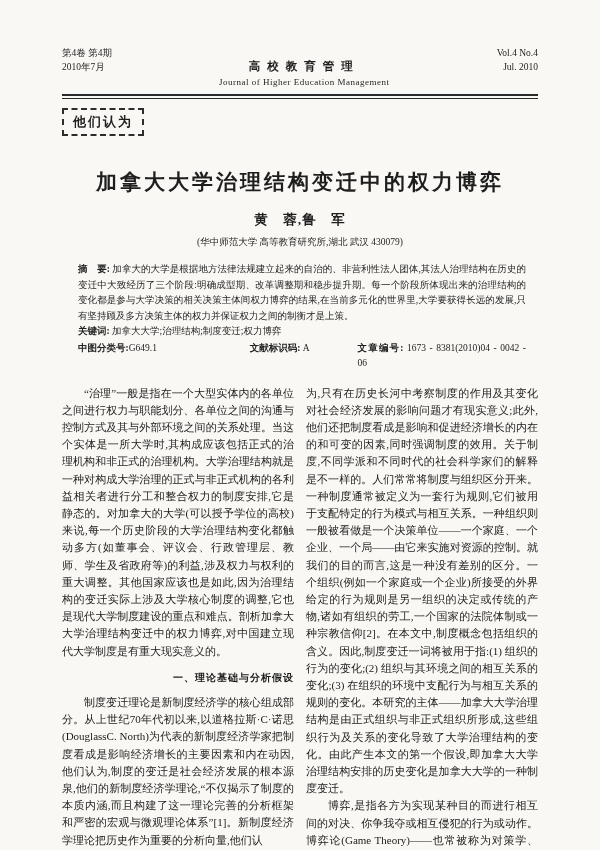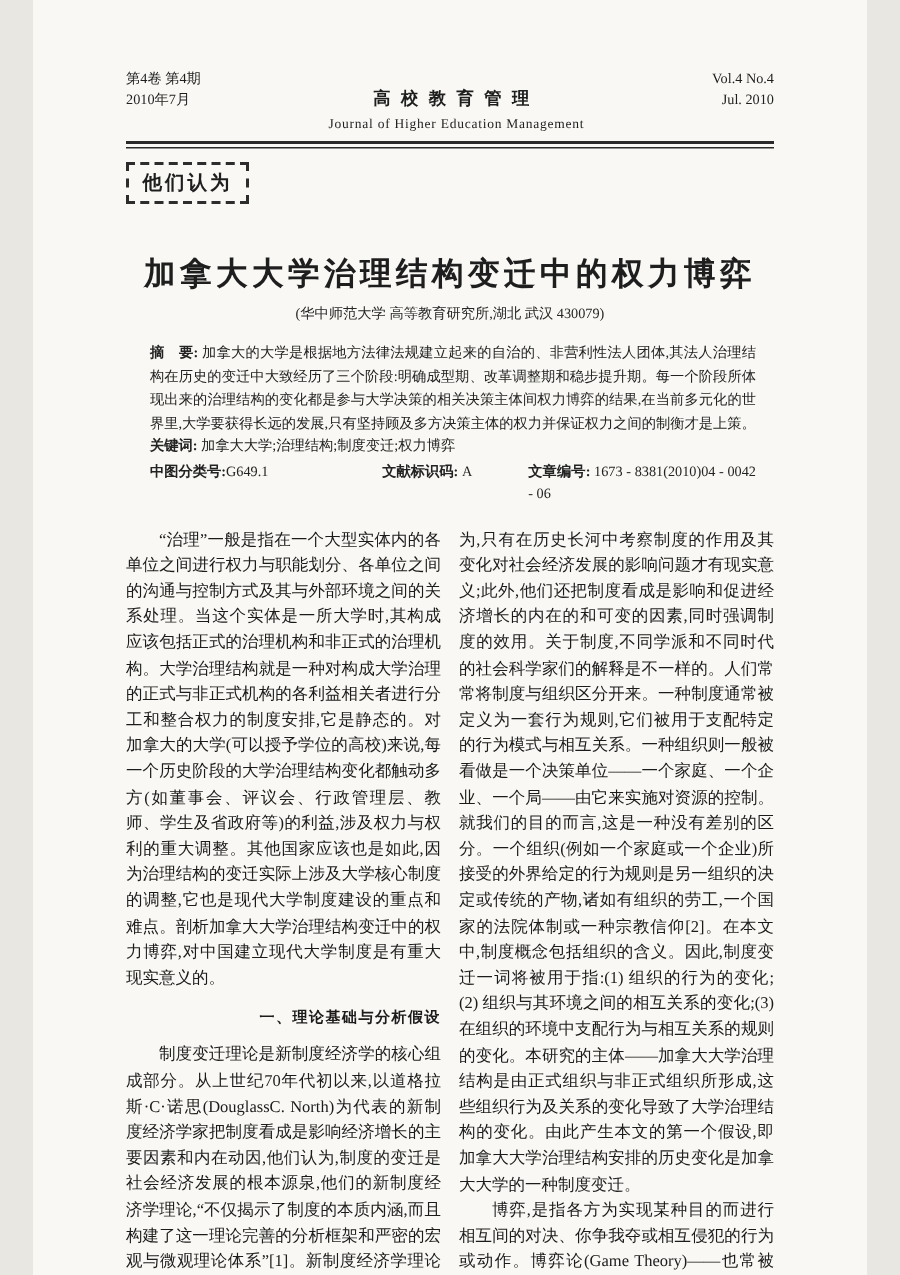--- a/index.html
+++ b/index.html
@@ -1,17 +1,17 @@
 <!DOCTYPE html>
 <html><head>
 <meta charset="utf-8">
 <style>
   html,body { margin:0; padding:0; background:#e9e7e2; }
   .page {
-    position:relative; width:556px; height:850px; margin:0 auto;
+    position:relative; width:600px; height:850px; margin:0 auto;
     background:#f9f8f4; color:#1e1e1e; overflow:hidden; box-sizing:border-box;
     padding:46px 62px 0 62px;
     font-family:"Liberation Serif","DejaVu Serif",serif;
   }
   
   .jheader { display:flex; justify-content:space-between; align-items:flex-start;
     font-size:9.5px; line-height:14px; }
   .jh-left, .jh-right { white-space:nowrap; }
   .jh-left { text-align:left; } .jh-right { text-align:right; }
   .jh-center { text-align:center;margin-top:13px; }
@@ -68,20 +68,21 @@
       <div>Jul.  2010</div>
     </div>
   </div>
 
   <div class="dbl-rule"></div>
 
   <div class="forum-box">他们认为</div>
 
   <h1 class="atitle">加拿大大学治理结构变迁中的权力博弈</h1>
 
+  <div class="authors">黄　蓉,鲁　军</div>
 
   <div class="affiliation">(华中师范大学 高等教育研究所,湖北 武汉 430079)</div>
 
   <div class="meta">
     <p><span class="lbl">摘　要: </span><span>加拿大的大学是根据地方法律法规建立起来的自治的、非营利性法人团体,其法人治理结构在历史的变迁中大致经历了三个阶段:明确成型期、改革调整期和稳步提升期。每一个阶段所体现出来的治理结构的变化都是参与大学决策的相关决策主体间权力博弈的结果,在当前多元化的世界里,大学要获得长远的发展,只有坚持顾及多方决策主体的权力并保证权力之间的制衡才是上策。</span></p>
     <p><span class="lbl">关键词: </span><span>加拿大大学;治理结构;制度变迁;权力博弈</span></p>
     <div class="clc-line">
       <span class="clc-seg1"><span class="lbl">中图分类号:</span><span>G649.1</span></span>
       <span class="clc-seg2"><span class="lbl">文献标识码: </span><span>A</span></span>
       <span><span class="lbl">文章编号: </span><span>1673 - 8381(2010)04 - 0042 - 06</span></span>

